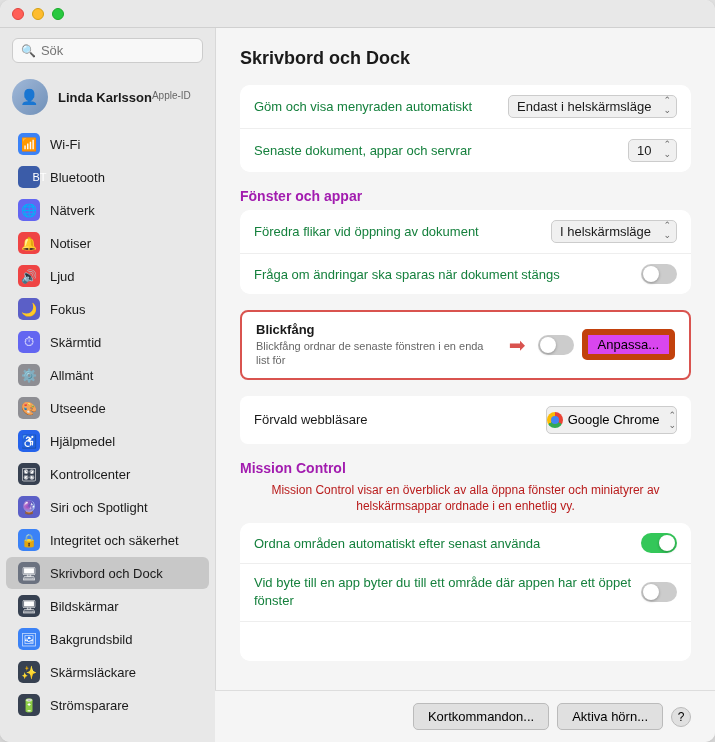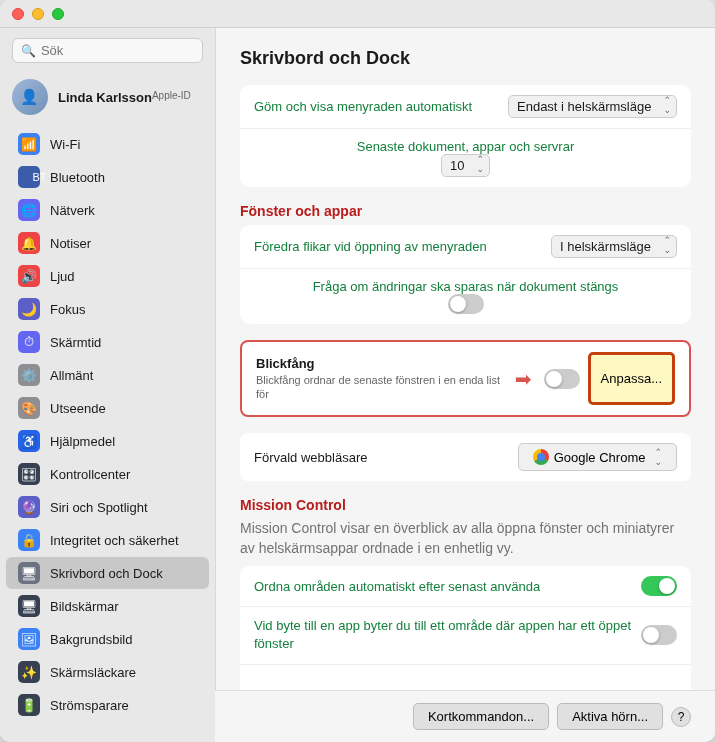--- a/index.html
+++ b/index.html
@@ -151,21 +151,21 @@
       display: flex;
       align-items: center;
       justify-content: space-between;
       padding: 10px 14px;
       background: white;
       border-radius: 8px;
       margin-bottom: 2px;
       min-height: 40px;
     }
     .setting-row:first-child { border-radius: 8px 8px 0 0; }
-    .setting-row + .setting-row { border-top: 1px solid #eee; margin-bottom: 0; flex-direction: column; }
+    .setting-row + .setting-row { border-top: 1px solid #eee; margin-bottom: 0; }
     .settings-group {
       background: white;
       border-radius: 10px;
       margin-bottom: 16px;
       overflow: hidden;
     }
     .settings-group .setting-row {
       border-radius: 0;
       margin: 0;
       border-top: none;
@@ -219,28 +219,29 @@
       background: white;
       top: 2px;
       left: 2px;
       box-shadow: 0 1px 3px rgba(0,0,0,0.3);
       transition: left 0.2s;
     }
     .toggle.on::after { left: 18px; }
     .section-title {
       font-size: 14px;
       font-weight: 700;
+      color: #a21caf;
+      margin: 14px 0 6px;
+    }
+    .section-desc {
+      font-size: 12px;
       color: #b91c1c;
-      margin: 14px 0 6px;
-    }
-    .section-desc {
-      font-size: 14px;
-      color: #737373;
       margin-bottom: 8px;
       line-height: 1.4;
+      text-align: center;
     }
     
     .blickfang-row {
       border: 2px solid #d9534f !important;
       border-radius: 8px !important;
       padding: 10px 14px;
       background: white;
       display: flex;
       flex-direction: column;
       margin-bottom: 16px;
@@ -253,24 +254,24 @@
       gap: 12px;
     }
     .blickfang-label { font-size: 13px; font-weight: 600; color: #1a1a1a; }
     .blickfang-desc { font-size: 11px; color: #666; margin-top: 2px; line-height: 1.3; }
     .blickfang-controls {
       display: flex;
       align-items: center;
       gap: 8px;
     }
     .anpassa-btn {
-      background: #fef9c3;
-      border: 3px solid #c2410c;
+      background: #d946ef;
+      border: 6px solid #c2410c;
       border-radius: 5px;
-      padding: 16px 10px;
+      padding: 2px 10px;
       font-size: 13px;
       cursor: pointer;
       white-space: nowrap;
     }
     
     .browser-row {
       display: flex;
       align-items: center;
       justify-content: space-between;
       padding: 10px 14px;
@@ -279,21 +280,21 @@
       margin-bottom: 16px;
     }
     .browser-label { font-size: 13px; color: #1a1a1a; }
     .browser-value {
       display: flex;
       align-items: center;
       gap: 5px;
       background: #f0f0f0;
       border: 1px solid #ccc;
       border-radius: 5px;
-      padding: 3px 14px;
+      padding: 3px 0;
       cursor: pointer;
       font-size: 13px;
     }
     .chrome-icon {
       width: 16px; height: 16px;
       border-radius: 50%;
       background: conic-gradient(#ea4335 0deg 120deg, #34a853 120deg 240deg, #fbbc05 240deg 360deg);
       position: relative;
     }
     .chrome-inner {
@@ -464,21 +465,21 @@
                 <option>20</option>
               </select>
               <span class="select-arrow">⌃<br>⌄</span>
             </div>
           </div>
         </div>
 
         <div class="section-title">Fönster och appar</div>
         <div class="settings-group">
           <div class="setting-row">
-            <span class="setting-label">Föredra flikar vid öppning av menyraden</span>
+            <span class="setting-label">Föredra flikar vid öppning av dokument</span>
             <div class="select-wrapper">
               <select>
                 <option>I helskärmsläge</option>
                 <option>Alltid</option>
                 <option>Manuellt</option>
               </select>
               <span class="select-arrow">⌃<br>⌄</span>
             </div>
           </div>
           <div class="setting-row">

